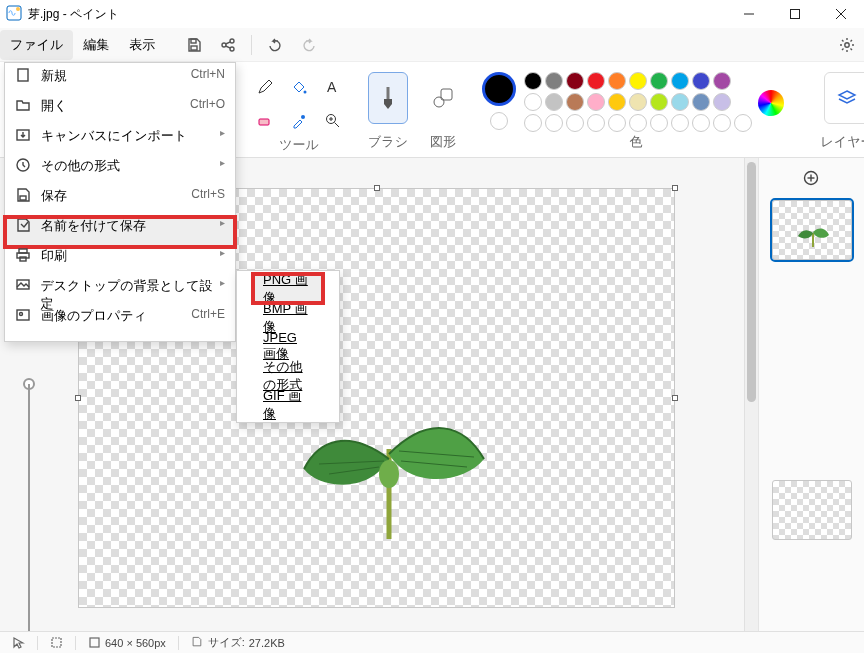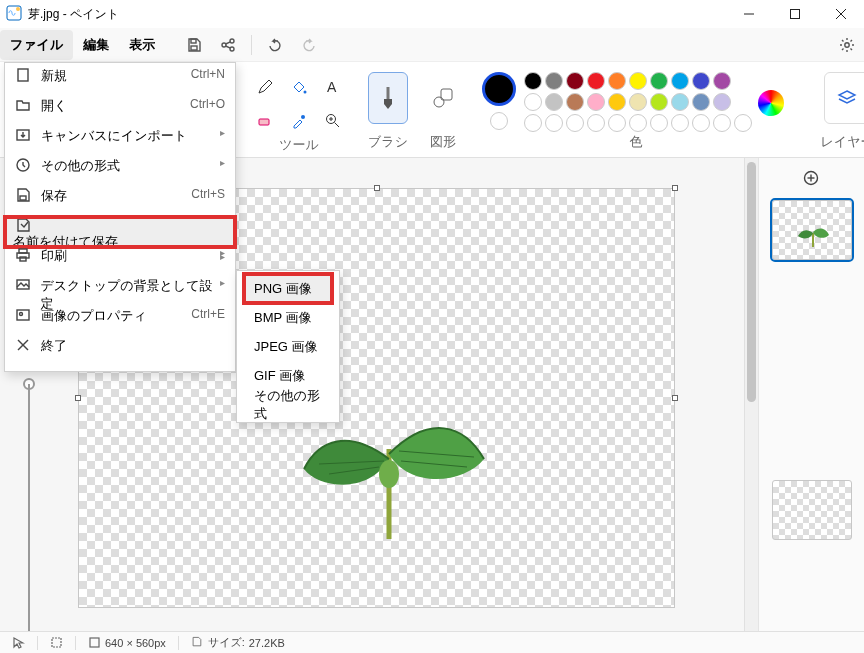--- a/index.html
+++ b/index.html
@@ -5,21 +5,21 @@
 * { margin: 0; padding: 0; box-sizing: border-box; font-family: "Yu Gothic UI", "Segoe UI", Meiryo, sans-serif; }
 body { width: 864px; height: 653px; background: #fff; font-size: 12px; overflow: hidden; }
 
 .titlebar { height: 28px; display: flex; align-items: center; padding-left: 6px; }
 .titlebar .app-icon svg { width:16px; height:16px; }
 .titlebar .title { margin-left: 6px; font-size: 12px; }
 .win-controls { margin-left: auto; display: flex; }
 .win-btn { width: 46px; height: 28px; display: flex; align-items: center; justify-content: center; }
 .win-btn svg { width: 12px; height: 12px; stroke:#222; stroke-width:1; fill:none; }
 
-.menubar { height: 34px; display: flex; align-items: center; border-bottom: 1px solid #eee; background: #f9f9f9; position:relative;font-weight:bold; }
+.menubar { height: 34px; display: flex; align-items: center; border-bottom: 1px solid #eee; background: #f9f9f9; position:relative; }
 .menu-item { padding: 6px 10px; font-size: 13px; }
 .menu-item.active { background: #eaeaea; border-radius:4px; }
 .menubar .tb-icon { width: 34px; height:30px; display:flex; align-items:center; justify-content:center; }
 .menubar .tb-icon svg { width:16px; height:16px; stroke:#555; fill:none; stroke-width:1.4; }
 .menubar .sep { width:1px; height:20px; background:#ddd; margin:0 6px; }
 .settings-btn { margin-left:auto; width:34px; height:30px; display:flex; align-items:center; justify-content:center; }
 .settings-btn svg { width:16px;height:16px; stroke:#555; fill:none; stroke-width:1.4; }
 
 .ribbon { height: 96px; display:flex; border-bottom:1px solid #e0e0e0; padding-left: 240px; position:relative;}
 .ribbon-group { display:flex; flex-direction:column; align-items:center; padding: 4px 10px 2px; }
@@ -42,25 +42,25 @@
 .layers-btn svg { width:22px; height:18px; stroke:#2f6cde; fill:none; stroke-width:1.4;}
 .colors-flex { display:flex; align-items:flex-start; }
 
 
 .file-menu { position:absolute; top:62px; left:4px; width:232px; background:#fff; border:1px solid #d0d0d0; box-shadow:2px 4px 10px rgba(0,0,0,0.15); z-index:10; padding:4px 0; }
 .fm-item { display:flex; align-items:flex-start; height:30px; padding:0 10px 0 8px; font-size:13px; position:relative;}
 .fm-item .ic { width:20px; display:flex; align-items:center; justify-content:center; margin-right:8px;}
 .fm-item .ic svg { width:16px; height:16px; stroke:#444; fill:none; stroke-width:1.4;}
 .fm-item .sc { margin-left:auto; color:#666; font-size:12px;}
 .fm-item .chev { margin-left:auto; color:#888; font-size:10px; }
-.fm-item.highlight { outline:4px solid #e03030; outline-offset:-2px; background:#eee;flex-direction:column; }
+.fm-item.highlight { outline:4px solid #e03030; outline-offset:-2px; background:#eee; }
 .fm-item.highlight .chev { margin-left:auto; }
 
 
-.submenu { position:absolute; top:270px; left:236px; width:104px; background:#fff; border:1px solid #d0d0d0; box-shadow:2px 4px 10px rgba(0,0,0,0.15); z-index:11; padding:3px 7px;}
+.submenu { position:absolute; top:270px; left:236px; width:104px; background:#fff; border:1px solid #d0d0d0; box-shadow:2px 4px 10px rgba(0,0,0,0.15); z-index:11; padding:3px 16px;text-decoration:underline;}
 .sm-item { height:29px; display:flex; align-items:center; padding:0 10px; font-size:13px;}
 .sm-item.highlight { outline:4px solid #e03030; outline-offset:-2px; background:#eee;}
 
 
 .workspace { position:absolute; top:158px; left:0; right:0; bottom:22px; display:flex; }
 .canvas-outer { flex:1; position:relative; background:#f6f6f6; overflow:hidden;}
 .zoom-slider { position:absolute; left:19px; top:226px; width:20px; height:340px; }
 .zoom-slider .track { position:absolute; left:9px; top:0; width:2px; height:100%; background:#999; }
 .zoom-slider .endcap { position:absolute; left:4px; width:12px; height:12px; border-radius:50%; border:2px solid #999; background:#fff; }
 .canvas { position:absolute; left:78px; top:30px; width:597px; height:420px;
@@ -369,37 +369,28 @@
   <div class="fm-item">
     <span class="ic">
         <svg viewBox="0 0 16 16">
           <rect x="2" y="3" width="12" height="10"></rect>
           <circle cx="6" cy="7" r="1.5"></circle>
         </svg>
       </span>
     <span>画像のプロパティ</span>
     <span class="sc">Ctrl+E</span>
   </div>
-  <div class="fm-item">
-    <span class="ic">
-        <svg viewBox="0 0 16 16">
-          <line x1="3" y1="3" x2="13" y2="13"></line>
-          <line x1="13" y1="3" x2="3" y2="13"></line>
-        </svg>
-      </span>
-    <span>終了</span>
-  </div>
 </div>
 
 <div class="submenu">
   <div class="sm-item highlight">PNG 画像</div>
   <div class="sm-item">BMP 画像</div>
   <div class="sm-item">JPEG 画像</div>
+  <div class="sm-item">その他の形式</div>
   <div class="sm-item">GIF 画像</div>
-  <div class="sm-item">その他の形式</div>
 </div>
 
 <div class="workspace">
   <div class="canvas-outer">
     <div class="zoom-slider">
       <div class="endcap" style="top:-6px;"></div>
       <div class="track"></div>
 
     </div>
     <div class="canvas">

